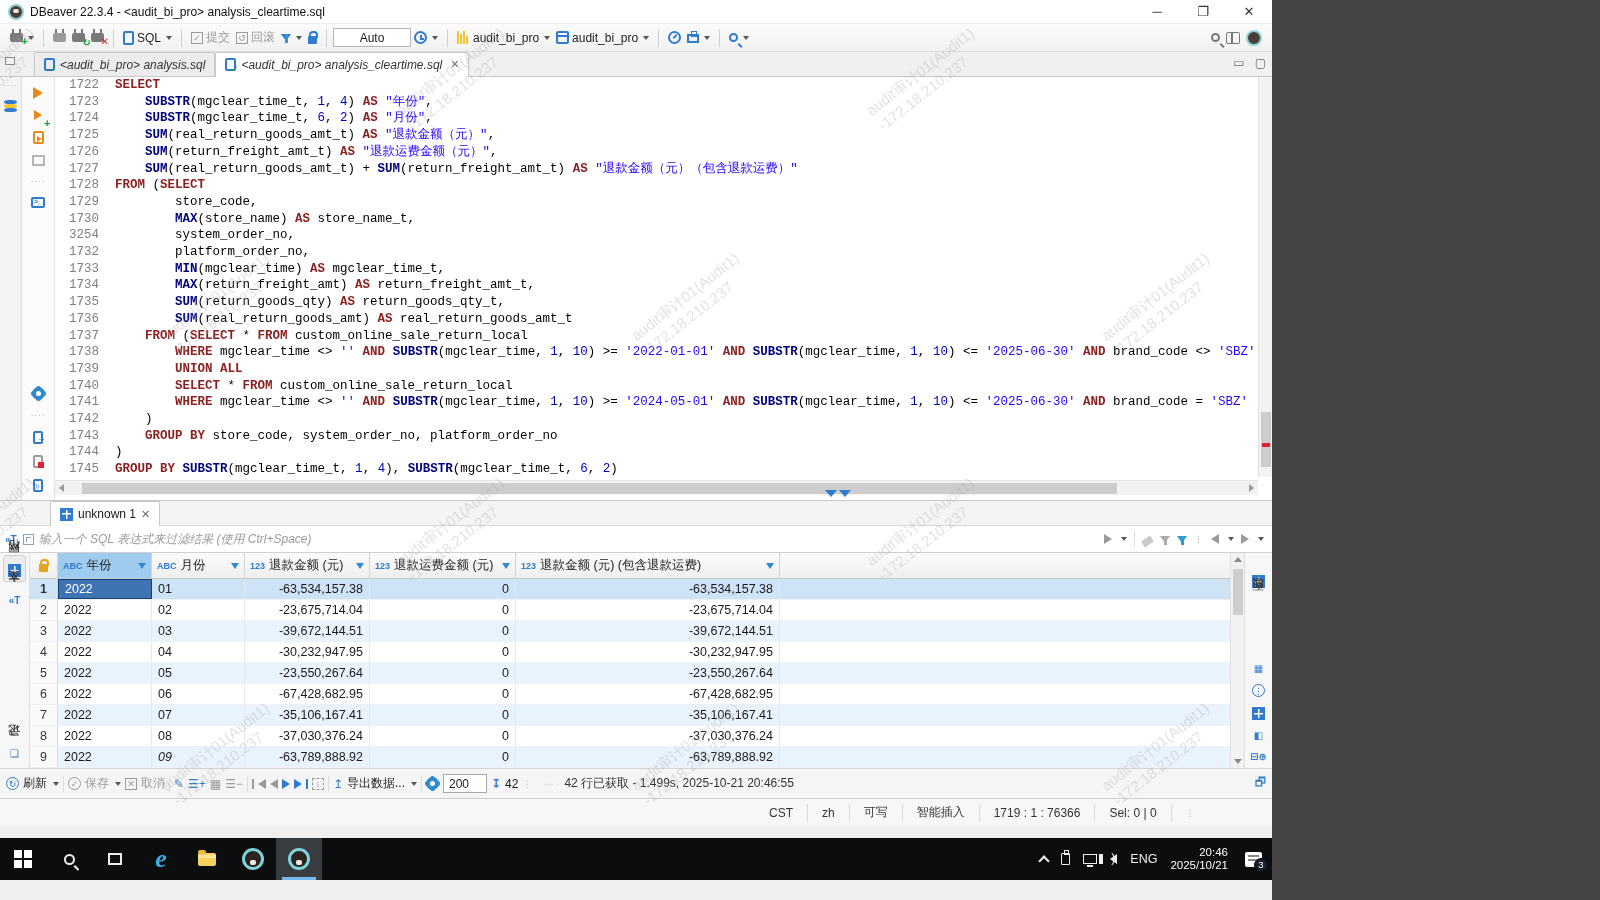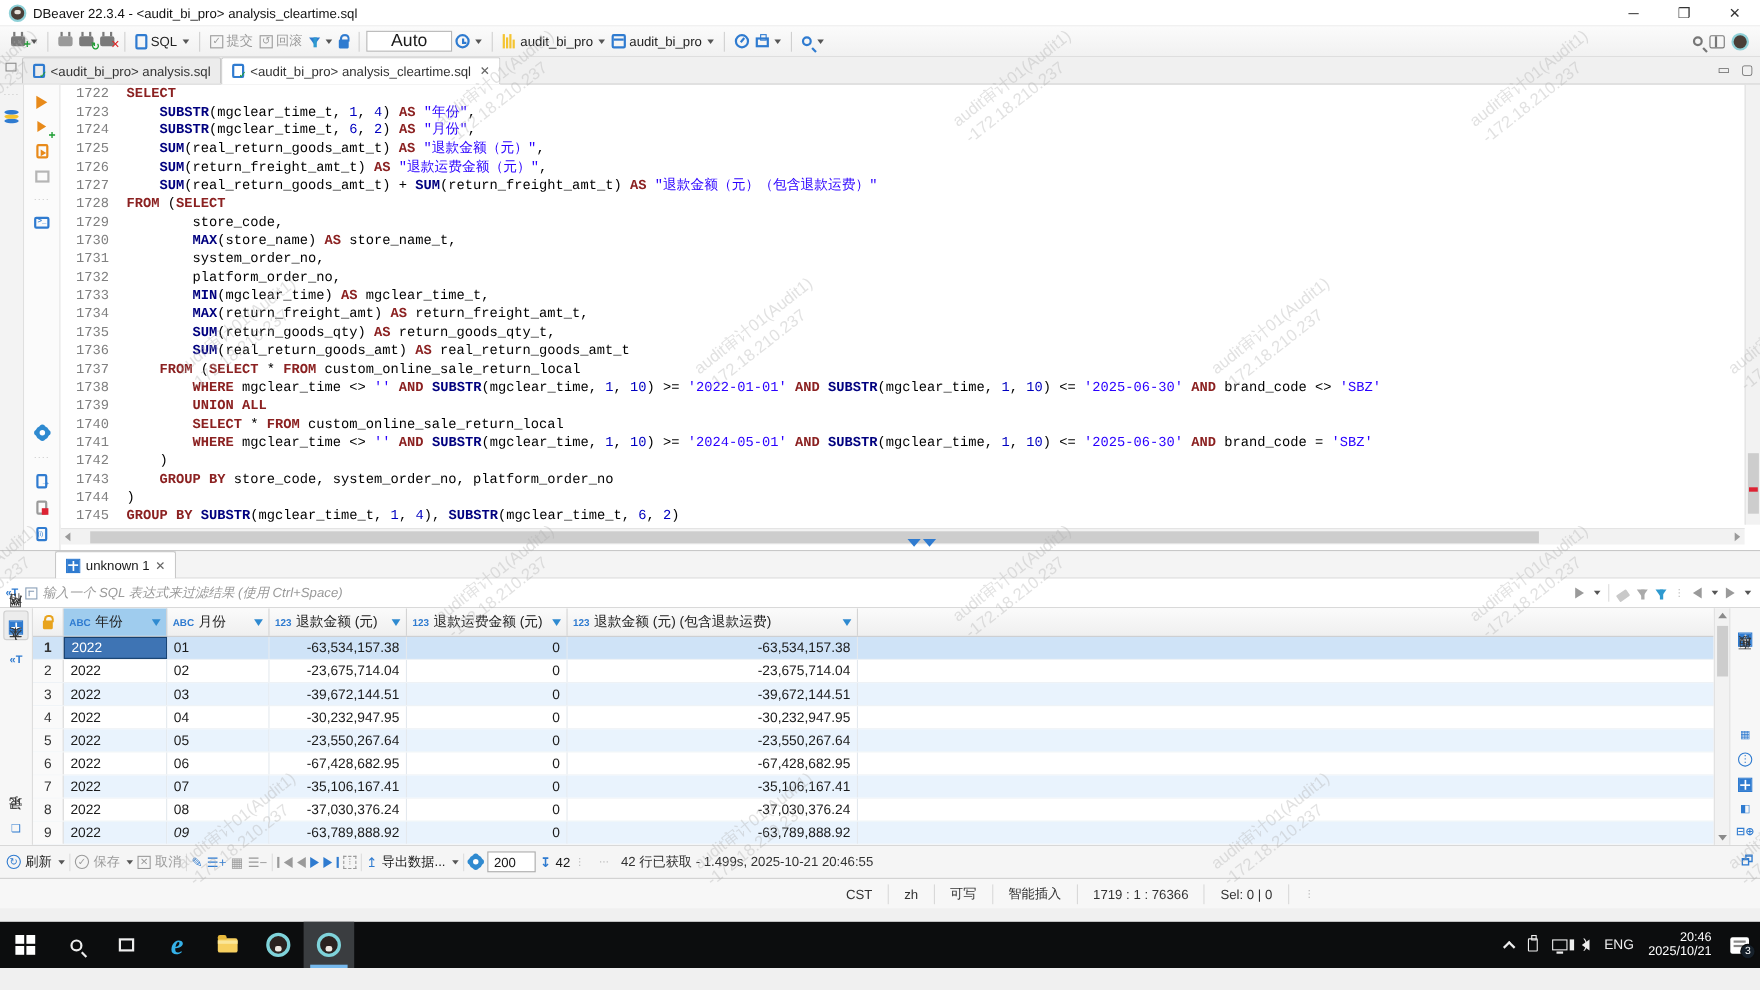--- a/index.html
+++ b/index.html
@@ -1,17 +1,17 @@
 <!DOCTYPE html>
 <html><head>
 <meta charset="utf-8">
 <style>
   html,body{margin:0;padding:0;background:#444;}
   *{box-sizing:border-box;}
-  .screen{position:relative;width:1600px;height:900px;background:#f0f0f0;overflow:hidden;
+  .screen{position:relative;width:1272px;height:900px;background:#f0f0f0;overflow:hidden;
     font-family:"Liberation Sans","DejaVu Sans",sans-serif;font-size:12px;color:#1a1a1a;}
 
   
   .titlebar{height:24px;background:#fff;display:flex;align-items:center;border-bottom:1px solid #ececec;}
   .app-icon{width:16px;height:16px;border-radius:50%;background:#4a3f38;border:2px solid #8fd1d8;margin:0 6px 0 8px;position:relative;}
   .app-icon::after{content:"";position:absolute;left:3px;top:3px;width:6px;height:4px;background:#e8e3dd;border-radius:2px;}
   .titlebar .title{font-size:12px;color:#111;}
   .win-controls{margin-left:auto;display:flex;height:100%;}
   .win-btn{width:46px;height:100%;display:flex;align-items:center;justify-content:center;font-size:13px;color:#333;}
 
@@ -19,21 +19,21 @@
   .menubar{height:20px;background:#fff;display:flex;align-items:center;padding-left:8px;border-bottom:1px solid #e6e6e6;}
   .menu-item{padding:0 8px;height:100%;display:flex;align-items:center;color:#111;}
 
   
   .toolbar{height:28px;background:linear-gradient(#fbfbfb,#f1f1f1);display:flex;align-items:center;border-bottom:1px solid #dcdcdc;padding:0 4px;}
   .tb-group{display:flex;align-items:center;height:100%;padding:0 3px;}
   .tb-sep{width:1px;height:18px;background:#d0d0d0;margin:0 3px;}
   .tb-btn{display:flex;align-items:center;gap:3px;padding:2px 3px;border-radius:2px;color:#222;}
   .tb-btn.dis{color:#9a9a9a;}
   .dd{width:0;height:0;border-left:3.5px solid transparent;border-right:3.5px solid transparent;border-top:4px solid #555;margin-left:2px;}
-  .tb-input{width:78px;height:19px;border:1px solid #b6b6b6;background:#fff;display:flex;align-items:center;justify-content:center;font-size:16px;}
+  .tb-input{width:78px;height:19px;border:1px solid #b6b6b6;background:#fff;display:flex;align-items:center;justify-content:center;font-size:12px;}
   .toolbar-right{margin-left:auto;display:flex;align-items:center;gap:6px;padding-right:6px;}
 
   
   .ic{display:inline-block;position:relative;}
   .ic-plug{width:13px;height:9px;background:#7a7a7a;border-radius:2px;}
   .ic-plug::before{content:"";position:absolute;left:2px;top:-4px;width:2px;height:4px;background:#7a7a7a;}
   .ic-plug::after{content:"";position:absolute;right:2px;top:-4px;width:2px;height:4px;background:#7a7a7a;}
   .badge-plus{position:absolute;right:-5px;bottom:-4px;color:#1e9e33;font-weight:bold;font-size:11px;line-height:9px;}
   .badge-x{position:absolute;right:-5px;bottom:-4px;color:#d22;font-weight:bold;font-size:10px;line-height:9px;}
   .badge-cy{position:absolute;right:-6px;bottom:-5px;color:#1e9e33;font-weight:bold;font-size:10px;line-height:9px;}
@@ -90,21 +90,21 @@
   .ic-eraser{width:11px;height:7px;background:#c9c9c9;transform:rotate(-35deg);border-radius:1px;margin-top:4px;}
   .ic-expand{width:11px;height:11px;border:1.5px solid #8aa0b8;position:relative;}
   .ic-expand::after{content:"";position:absolute;inset:2px;border-left:1.5px solid #8aa0b8;border-top:1.5px solid #8aa0b8;}
   .arrow-l{width:0;height:0;border-top:5px solid transparent;border-bottom:5px solid transparent;border-right:8px solid #9a9a9a;}
   .arrow-r{width:0;height:0;border-top:5px solid transparent;border-bottom:5px solid transparent;border-left:8px solid #9a9a9a;}
   .arrow-r.blue{border-left-color:#2f7bd0;}
   .navbar-b{width:2px;height:10px;background:#9a9a9a;}
   .navbar-b.blue{background:#2f7bd0;}
 
   
-  .tabrow{height:25px;background:#f0f0f0;display:flex;align-items:flex-end;padding-left:20px;position:relative;border-bottom:1px solid #c8c8c8;}
+  .tabrow{height:25px;background:#f0f0f0;display:flex;align-items:flex-end;padding-left:34px;position:relative;border-bottom:1px solid #c8c8c8;font-style:italic;}
   .etab{display:flex;align-items:center;gap:5px;height:24px;padding:0 9px;border:1px solid #c8c8c8;border-bottom:none;background:#ececec;color:#333;border-radius:2px 2px 0 0;}
   .etab.active{background:#fff;height:25px;margin-bottom:-1px;border-bottom:1px solid #fff;}
   .etab .x{color:#666;font-size:11px;margin-left:3px;}
   .tab-sql-ic{width:11px;height:13px;border:2px solid #2f7bd0;border-radius:2px;position:relative;}
   .tab-sql-ic::after{content:"✓";position:absolute;right:-4px;bottom:-5px;color:#1e9e33;font-size:9px;font-weight:bold;}
   .tabrow-right{position:absolute;right:6px;top:4px;display:flex;gap:10px;color:#666;font-size:12px;}
 
   
   .main{height:423px;display:flex;position:relative;background:#fff;}
   .strip1{width:22px;background:#f3f3f3;border-right:1px solid #ddd;display:flex;flex-direction:column;align-items:center;padding-top:4px;gap:10px;}
@@ -378,21 +378,21 @@
         <div class="gutter" id="gutter">
             <div>1722</div>
             <div>1723</div>
             <div>1724</div>
             <div>1725</div>
             <div>1726</div>
             <div>1727</div>
             <div>1728</div>
             <div>1729</div>
             <div>1730</div>
-            <div>1731</div>
+            <div>3254</div>
             <div>1732</div>
             <div>1733</div>
             <div>1734</div>
             <div>1735</div>
             <div>1736</div>
             <div>1737</div>
             <div>1738</div>
             <div>1739</div>
             <div>1740</div>
             <div>1741</div>

